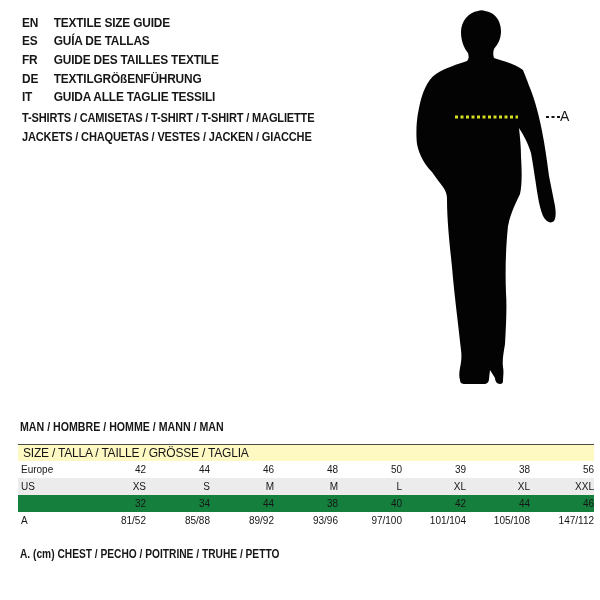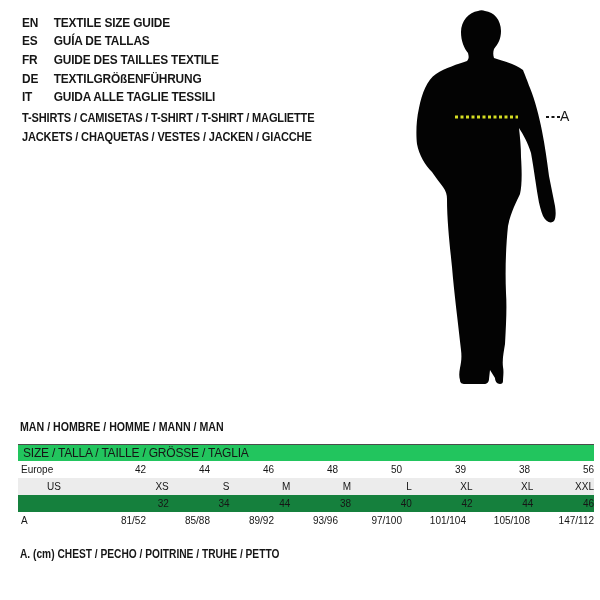--- a/index.html
+++ b/index.html
@@ -30,21 +30,21 @@
   .man-label{position:absolute;left:20px;top:420px;font-weight:bold;font-size:12.5px;}
 
   
   .size-table{position:absolute;left:18px;top:444px;width:576px;}
   .thead{
     height:17px;line-height:17px;background:#c6c6c6;
     border-top:1px solid #4b4b4b;box-sizing:border-box;
     font-size:12px;padding-left:5px;letter-spacing:-.2px;
   }
   .trow{display:grid;grid-template-columns:64px repeat(8,1fr);height:17px;line-height:17px;font-size:10px;}
-  .trow.striped{background:#ececec;padding-left:26px;}
+  .trow.striped{background:#ececec;}
   .tlabel{padding-left:3px;text-align:left;}
   .tcell{text-align:right;}
 
   
   .footnote{position:absolute;left:20px;top:547px;font-weight:bold;font-size:12px;}
 </style>
 </head>
 <body style="background: rgb(255, 255, 255); color: rgb(22, 22, 22);">
 
 <div class="lang-block cond88">
@@ -121,21 +121,21 @@
     C 93 10 90 10 88 11
     Z"></path>
   <line x1="65" y1="117" x2="128" y2="117" stroke="#d6de23" stroke-width="3" stroke-dasharray="3 2.5"></line>
   <line x1="156" y1="117" x2="170" y2="117" stroke="#141414" stroke-width="2" stroke-dasharray="3 2.5"></line>
 </svg>
 <span class="measure-label">A</span>
 
 <div class="man-label cond">MAN / HOMBRE / HOMME / MANN / MAN</div>
 
 <div class="size-table">
-  <div class="thead" style="background: #22c55e;">SIZE / TALLA / TAILLE / GRÖSSE / TAGLIA</div>
+  <div class="thead" style="background: #fef9c3;">SIZE / TALLA / TAILLE / GRÖSSE / TAGLIA</div>
   <div>
       <div class="trow">
         <div class="tlabel">Europe</div>
         <div class="tcell">42</div>
         <div class="tcell">44</div>
         <div class="tcell">46</div>
         <div class="tcell">48</div>
         <div class="tcell">50</div>
         <div class="tcell">39</div>
         <div class="tcell">38</div>

